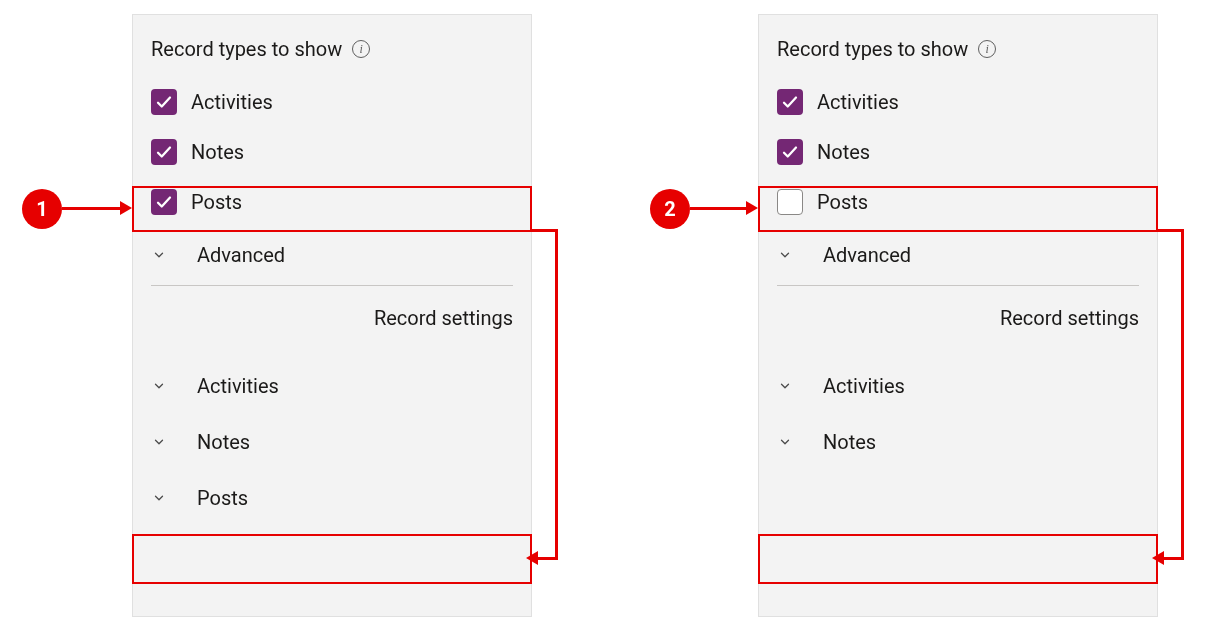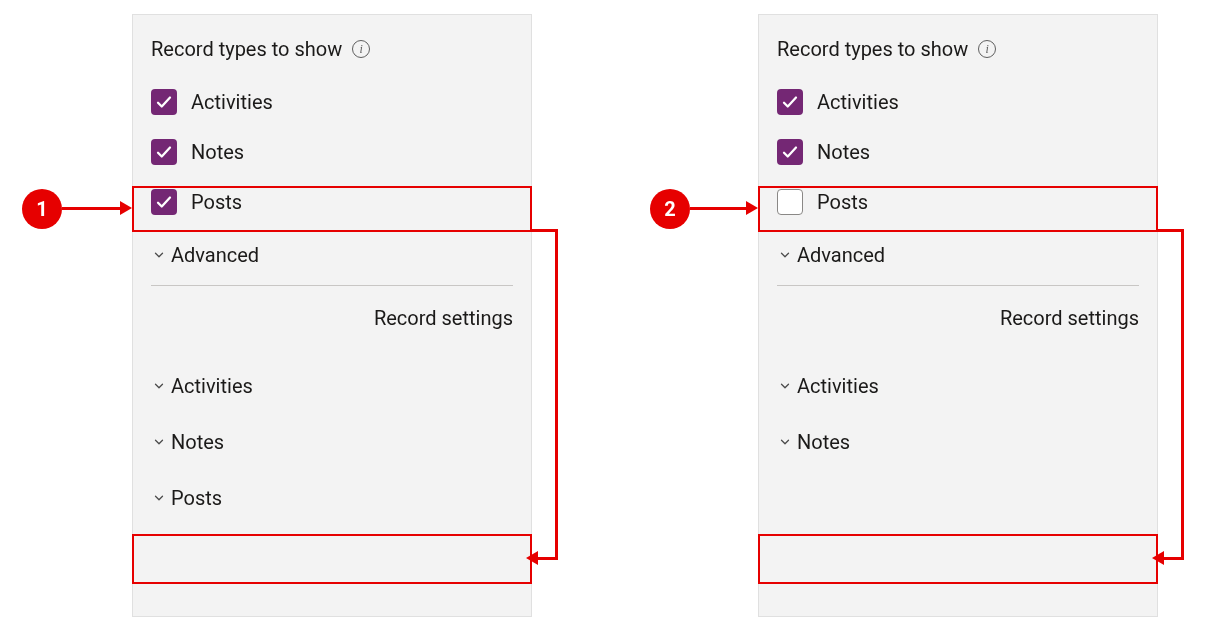--- a/index.html
+++ b/index.html
@@ -82,21 +82,21 @@
   }
   .checkbox svg { width: 18px; height: 18px; }
   .check-label {
     font-size: 20px;
     color: #1b1a19;
   }
 
   .expander-row {
     display: flex;
     align-items: center;
-    gap: 4px;
+    gap: 30px;
     padding: 0 18px;
     height: 56px;
     cursor: pointer;
   }
   .chevron {
     width: 16px; height: 16px;
     display: inline-flex;
     align-items: center;
     justify-content: center;
   }

